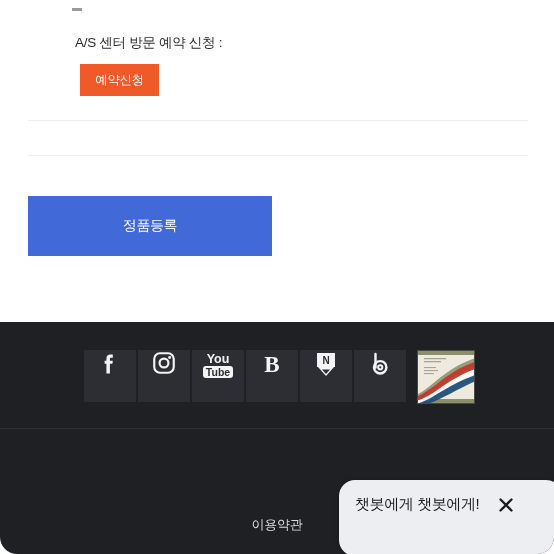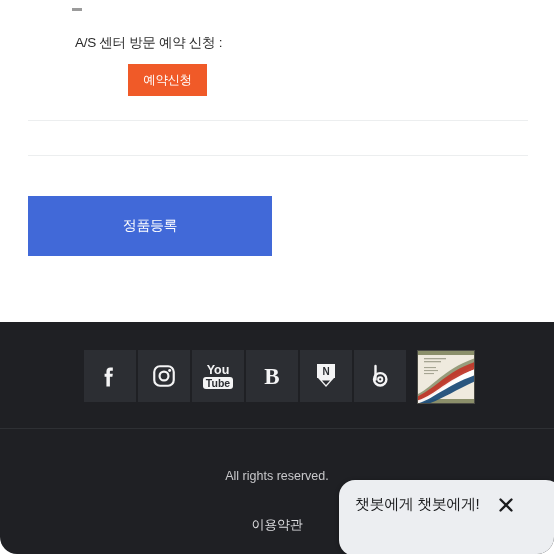--- a/index.html
+++ b/index.html
@@ -58,21 +58,20 @@
     border: none;
     color: #ffffff;
     font-size: 12.5px;
     font-family: "Liberation Sans", "DejaVu Sans", sans-serif;
     letter-spacing: -0.4px;
     cursor: pointer;
     padding: 0;
     display: flex;
     align-items: center;
     justify-content: center;
-    margin-left: 48px;
   }
 
   .divider {
     position: absolute;
     left: 28px;
     width: 500px;
     height: 1px;
     background: #eceeef;
   }
   .divider-1 { top: 120px; }
@@ -125,21 +124,21 @@
     left: 84px;
     top: 28px;
     display: flex;
     gap: 2px;
   }
   .social-tile {
     width: 52px;
     height: 52px;
     background: #2c2e33;
     display: flex;
-    align-items: center;
+    align-items: flex-start;
     justify-content: center;
     cursor: pointer;
     border: none;
     padding: 0;
     flex: 0 0 auto;
   }
   .social-tile svg { display: block; }
   .thumb-tile {
     width: 56px;
     height: 52px;
@@ -319,21 +318,20 @@
           <path d="M-2 46 C18 38 28 20 60 10 L60 17 C30 28 22 44 -2 52 Z" fill="#c0392b" opacity="0.95"></path>
           <path d="M-2 50 C18 44 28 28 60 17 L60 23 C32 34 22 48 -2 54 Z" fill="#ffffff" opacity="0.92"></path>
           <path d="M-2 53 C16 48 28 34 60 23 L60 29 C34 40 20 52 -2 56 Z" fill="#1f4e79" opacity="0.95"></path>
         </svg>
       </div>
     </div>
 
     <div class="footer-line"></div>
 
     <div class="copyright">
-      <div>All rights reserved.</div>
     </div>
 
     <div class="terms">
       <a>이용약관</a>
     </div>
   </div>
 
   <div class="chat-bubble">
     <div class="chat-text">챗봇에게 챗봇에게!</div>
     <button class="chat-close">

